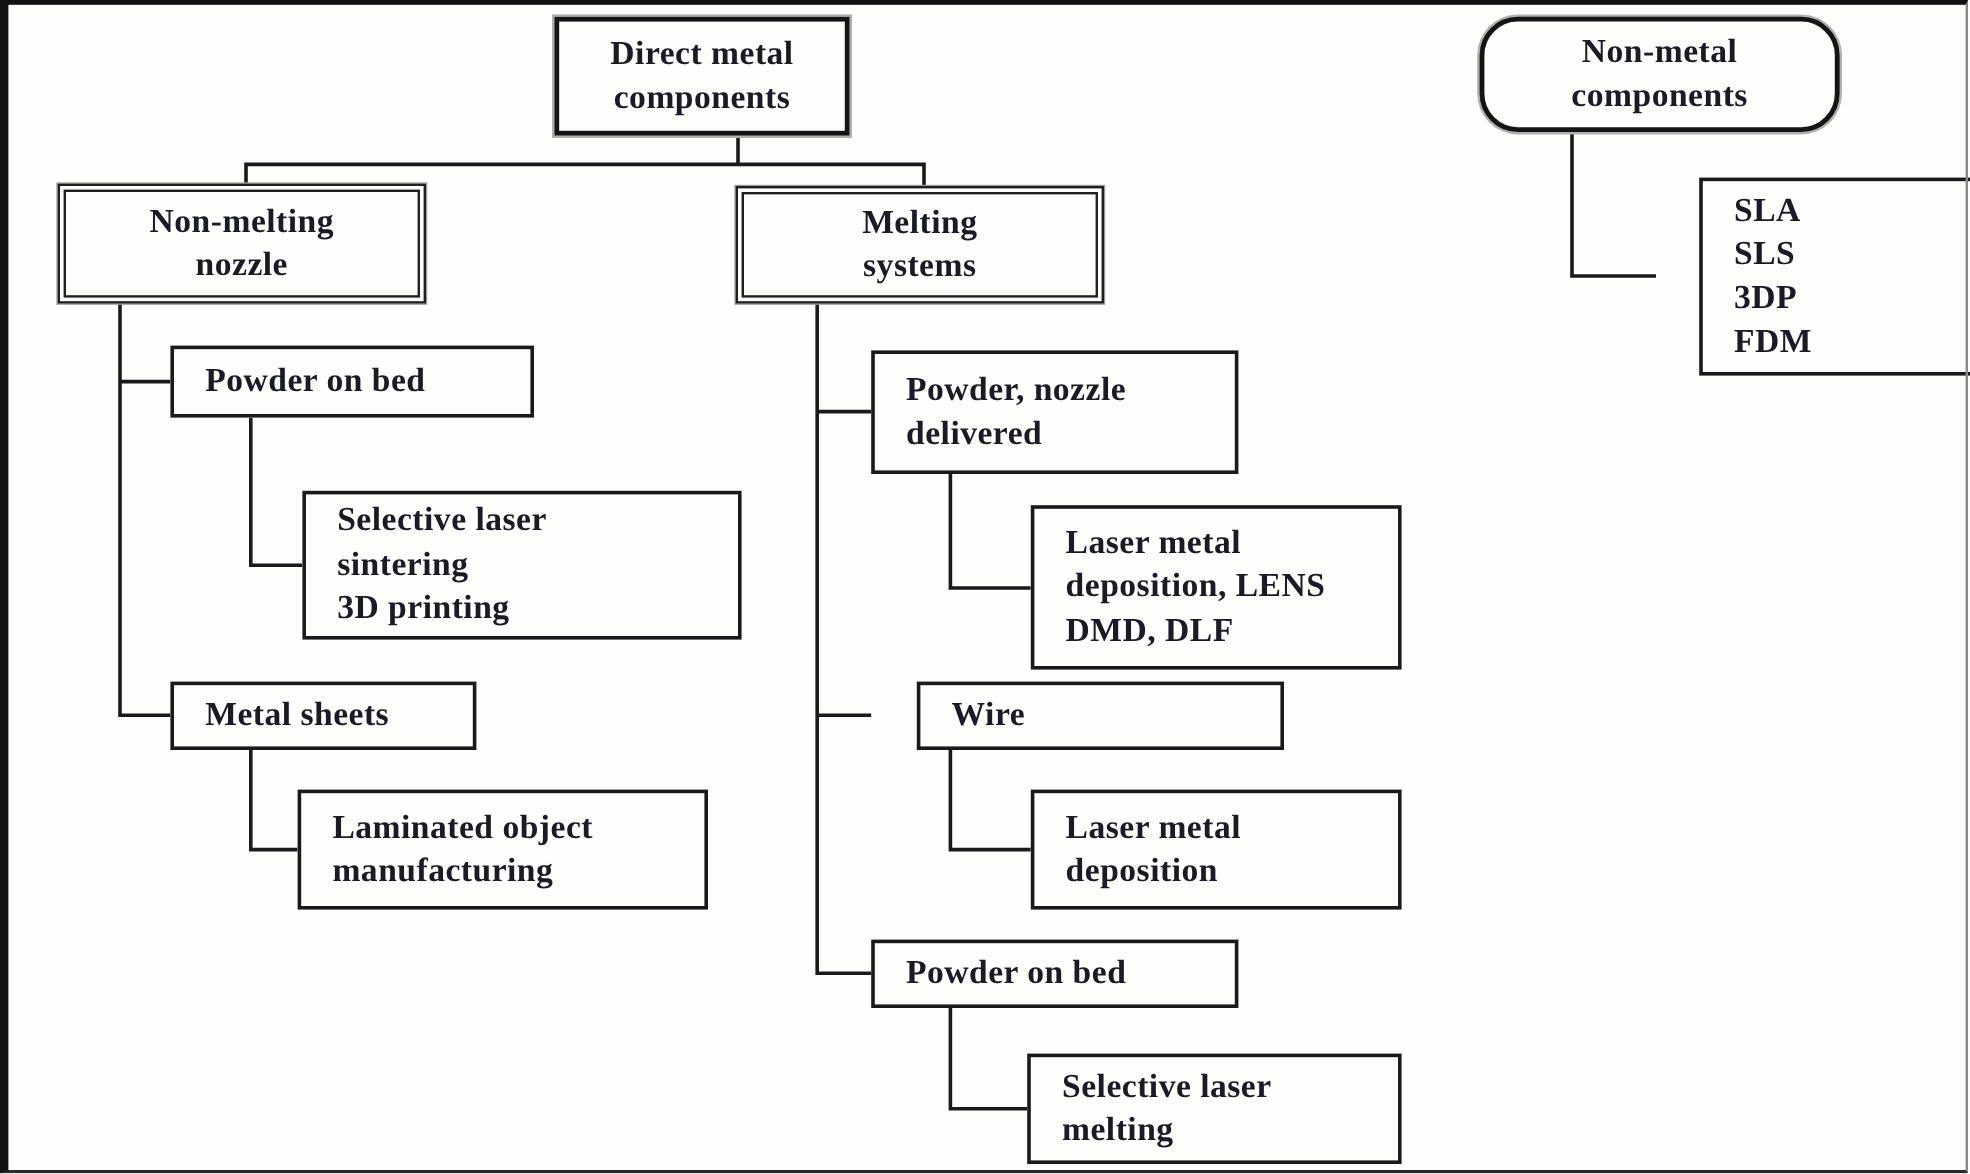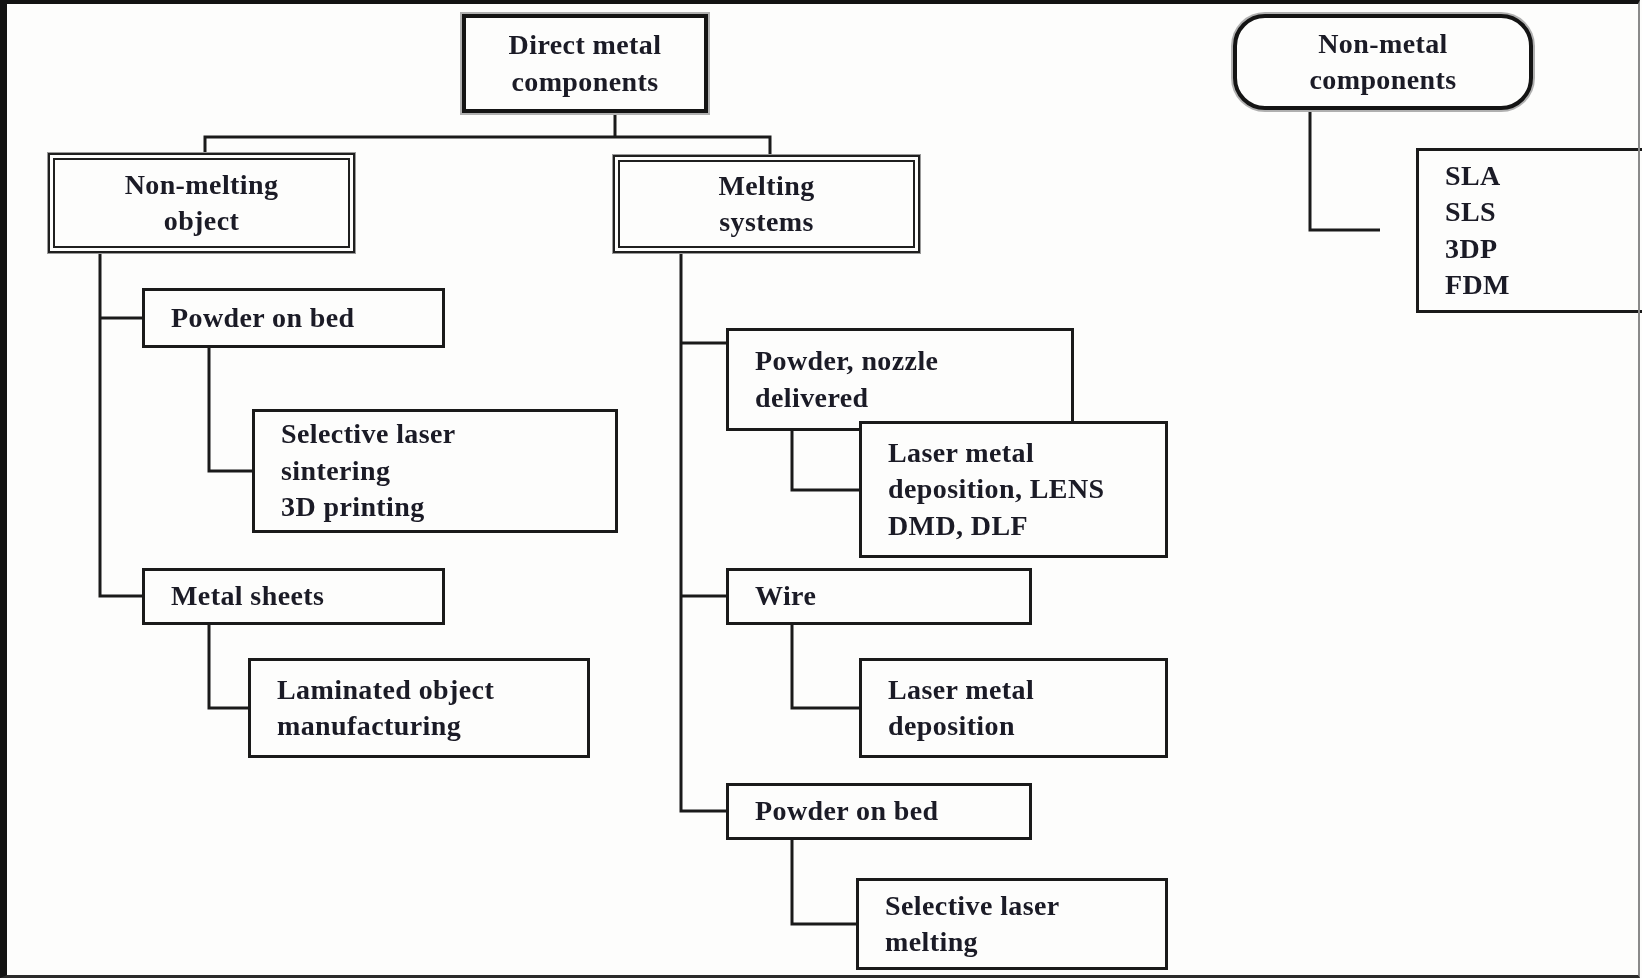--- a/index.html
+++ b/index.html
@@ -92,66 +92,66 @@
       </div>
       <div class="node strong center" style="left: 1233px; top: 14px; width: 300px; height: 96px; border-radius: 32px;">
         <div class="node-inner">
           <span class="node-label">Non-metal
 components</span>
         </div>
       </div>
       <div class="node double center" style="left: 48px; top: 153px; width: 307px; height: 100px;">
         <div class="node-inner">
           <span class="node-label">Non-melting
-object</span>
+nozzle</span>
         </div>
       </div>
       <div class="node double center" style="left: 613px; top: 155px; width: 307px; height: 98px;">
         <div class="node-inner">
           <span class="node-label">Melting
 systems</span>
         </div>
       </div>
       <div class="node plain left" style="left: 142px; top: 288px; width: 303px; height: 60px;">
         <div class="node-inner">
           <span class="node-label">Powder on bed</span>
         </div>
       </div>
       <div class="node plain left" style="left: 252px; top: 409px; width: 366px; height: 124px;">
         <div class="node-inner">
           <span class="node-label">Selective laser
 sintering
 3D printing</span>
         </div>
       </div>
-      <div class="node plain left" style="left: 142px; top: 568px; width: 303px; height: 57px;">
+      <div class="node plain left" style="left: 142px; top: 568px; width: 255px; height: 57px;">
         <div class="node-inner">
           <span class="node-label">Metal sheets</span>
         </div>
       </div>
       <div class="node plain left" style="left: 248px; top: 658px; width: 342px; height: 100px;">
         <div class="node-inner">
           <span class="node-label">Laminated object
 manufacturing</span>
         </div>
       </div>
-      <div class="node plain left" style="left: 726px; top: 292px; width: 348px; height: 103px; margin-top: 36px;">
+      <div class="node plain left" style="left: 726px; top: 292px; width: 306px; height: 103px;">
         <div class="node-inner">
           <span class="node-label">Powder, nozzle
 delivered</span>
         </div>
       </div>
       <div class="node plain left" style="left: 859px; top: 421px; width: 309px; height: 137px;">
         <div class="node-inner">
           <span class="node-label">Laser metal
 deposition, LENS
 DMD, DLF</span>
         </div>
       </div>
-      <div class="node plain left" style="left: 726px; top: 568px; width: 306px; height: 57px;">
+      <div class="node plain left" style="left: 764px; top: 568px; width: 306px; height: 57px;">
         <div class="node-inner">
           <span class="node-label">Wire</span>
         </div>
       </div>
       <div class="node plain left" style="left: 859px; top: 658px; width: 309px; height: 100px;">
         <div class="node-inner">
           <span class="node-label">Laser metal
 deposition</span>
         </div>
       </div>

